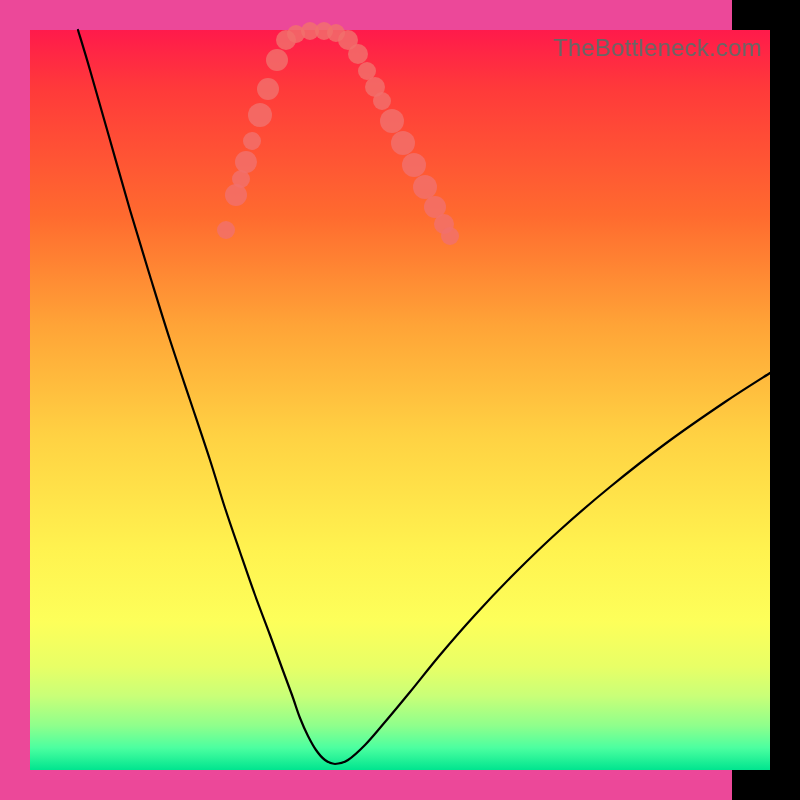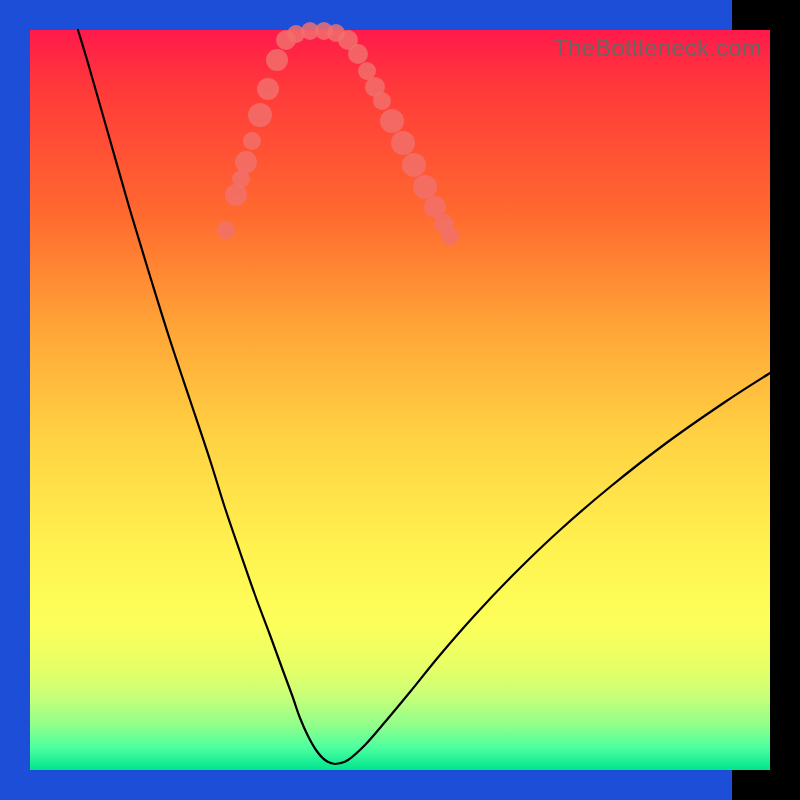--- a/index.html
+++ b/index.html
@@ -8,21 +8,21 @@
     width: 800px;
     height: 800px;
     overflow: hidden;
     background: #000;
     font-family: Arial, Helvetica, sans-serif;
   }
   .frame {
     position: relative;
     width: 732px;
     height: 800px;
-    background: #1d4ed8;
+    background: #ec4899;
   }
   .plot-area {
     position: absolute;
     left: 30px;
     top: 30px;
     width: 740px;
     height: 740px;
     background: linear-gradient(to bottom,
       #ff1a4b 0%,
       #ff3a3a 8%,

